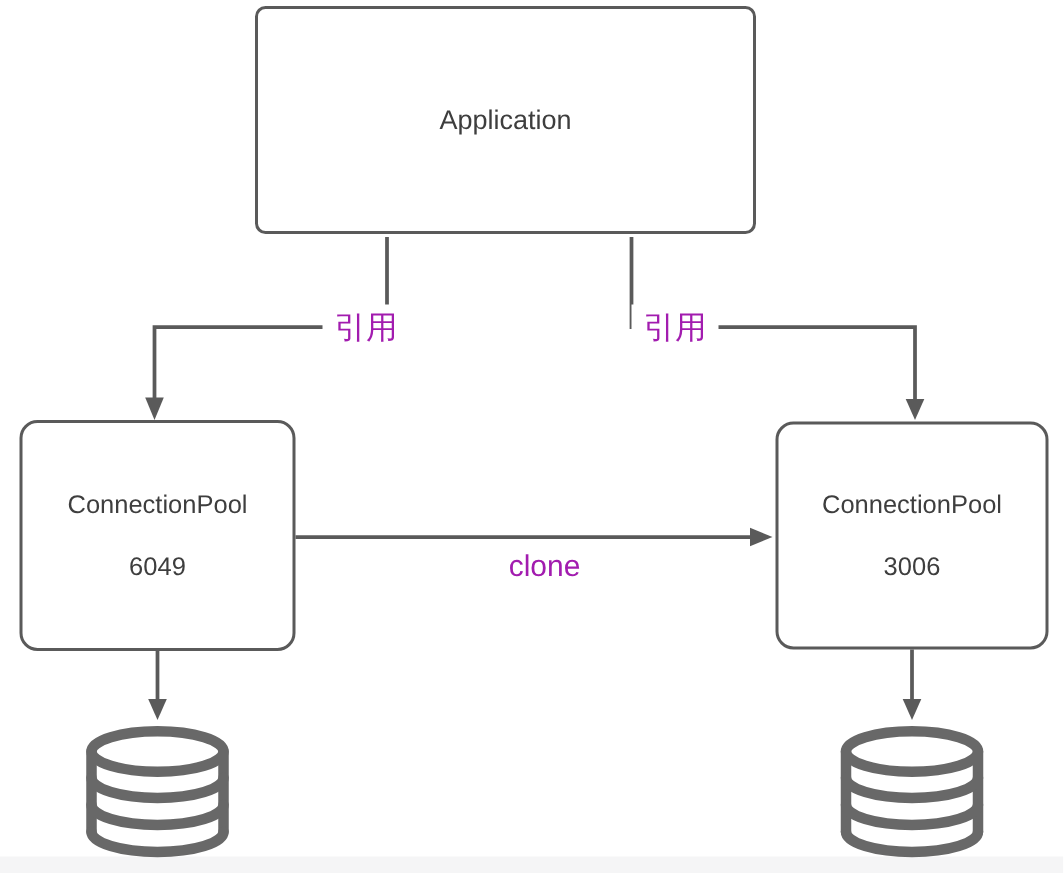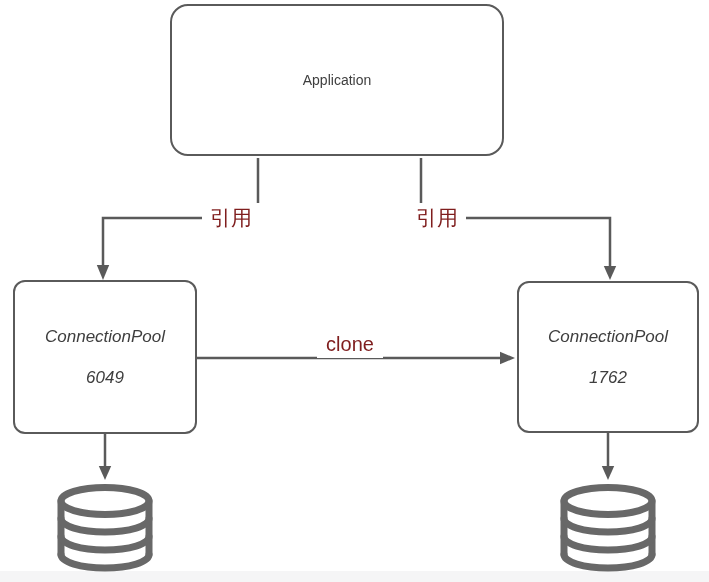--- a/index.html
+++ b/index.html
@@ -25,61 +25,61 @@
     flex-direction: column;
     align-items: center;
     justify-content: center;
     text-align: center;
   }
   .app-box {
     left: 170px;
     top: 4px;
     width: 334px;
     height: 152px;
-    border-radius: 18px;
-    font-size: 14px;
+    border-radius: 7px;
+    font-size: 18px;
   }
   .pool-box {
     border-radius: 12px;
     font-size: 17px;
     line-height: 41px;
-    font-style: italic;
   }
   .pool-left {
     left: 13px;
     top: 280px;
     width: 184px;
     height: 154px;
   }
   .pool-right {
     left: 517px;
     top: 281px;
     width: 182px;
     height: 152px;
   }
   .edge-label {
     position: absolute;
     background: #ffffff;
-    color: #7f1d1d;
+    color: #a21caf;
     display: flex;
     align-items: center;
     justify-content: center;
     text-align: center;
     z-index: 5;
+    margin-left: 13px;
   }
   .ref-label {
     width: 58px;
     height: 30px;
     font-size: 21px;
   }
   .ref-label-left  { left: 202px; top: 203px; }
   .ref-label-right { left: 408px; top: 203px; }
   .clone-label {
     left: 317px;
-    top: 330px;
+    top: 364px;
     width: 66px;
     height: 28px;
     font-size: 20px;
   }
   svg.wires {
     position: absolute;
     left: 0;
     top: 0;
     z-index: 2;
     pointer-events: none;
@@ -103,21 +103,21 @@
     <span>Application</span>
   </div>
 
   <div class="node pool-box pool-left">
     <div>ConnectionPool</div>
     <div>6049</div>
   </div>
 
   <div class="node pool-box pool-right">
     <div>ConnectionPool</div>
-    <div>1762</div>
+    <div>3006</div>
   </div>
 
   <svg class="wires" width="709" height="582" viewBox="0 0 709 582">
     <g stroke="#5a5a5a" stroke-width="2.5" fill="none">
 
       <path d="M258 158 V218 H103 V266"></path>
 
       <path d="M421 158 V218 H610 V266"></path>
 
       <path d="M197 358 H501"></path>

